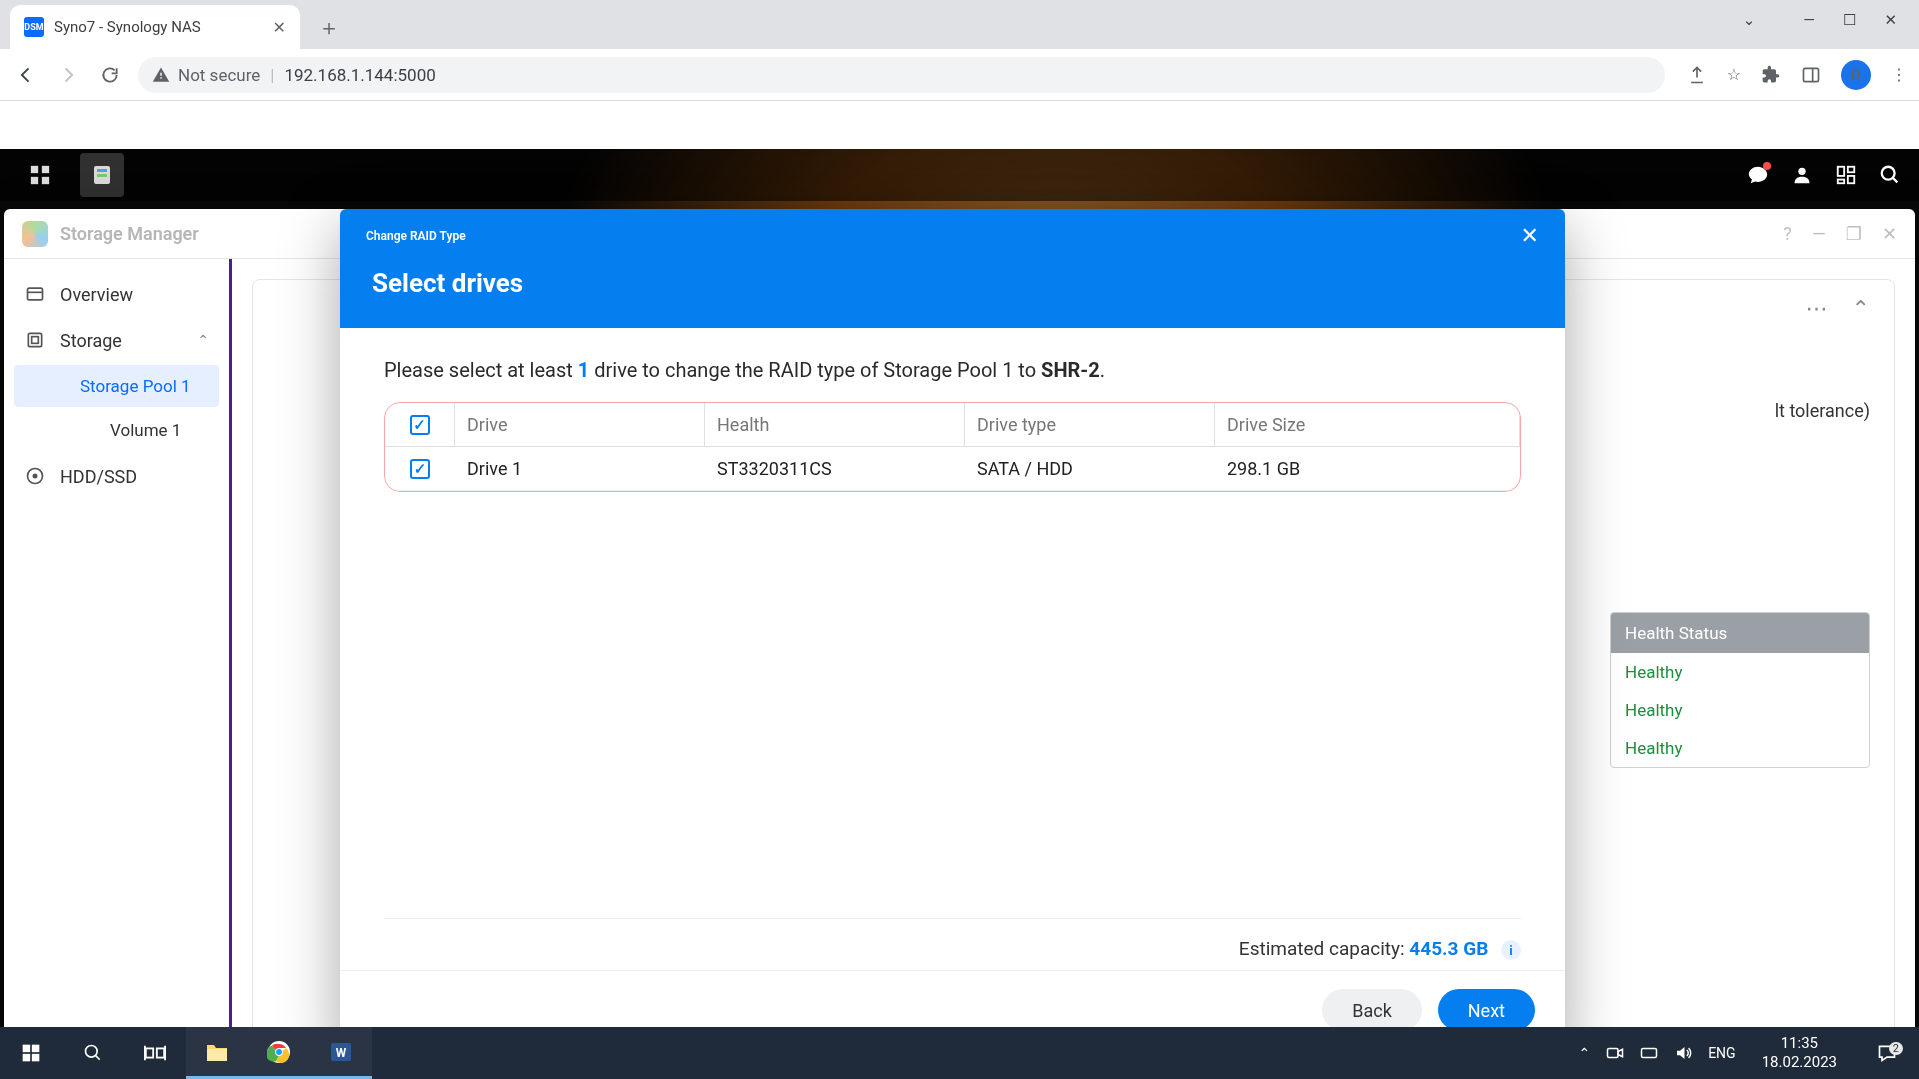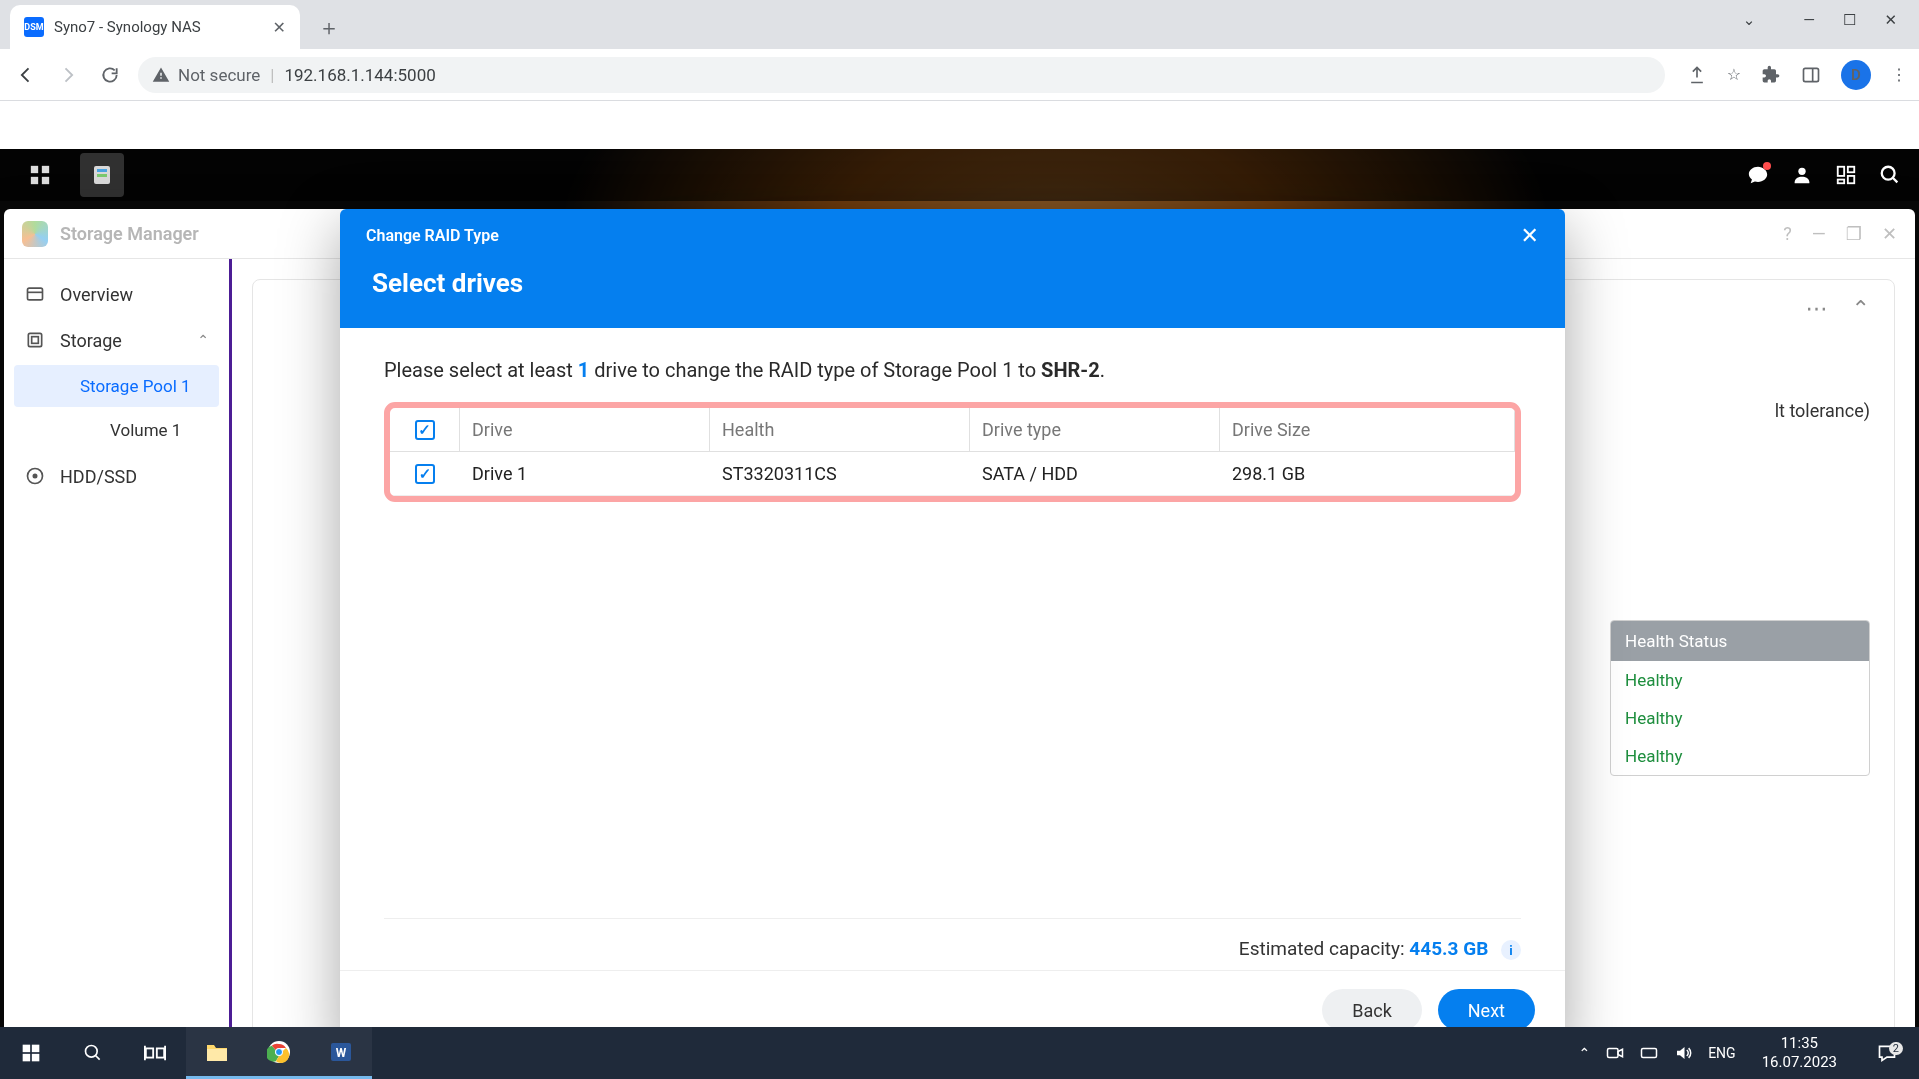--- a/index.html
+++ b/index.html
@@ -49,40 +49,40 @@
 .sm-sidebar { width: 228px; border-right:3px solid #4c1d95; padding-top: 12px; }
 .sm-nav-item { display:flex; align-items:center; gap:14px; padding: 12px 20px; font-size: 18px; color:#333; cursor:pointer; position:relative; }
 .sm-nav-item .chev { margin-left:auto; color:#888; font-size:14px; }
 .sm-nav-sub { padding-left: 66px; font-size: 17px; color:#333; height:42px; display:flex; align-items:center; cursor:pointer; border-radius:4px; margin: 2px 10px; }
 .sm-nav-sub.active { background:#e6efff; color:#0a6cff; }
 .sm-icon { width:22px; height:22px; display:inline-flex; align-items:center; justify-content:center; color:#666; }
 
 .sm-content { flex:1; position:relative; }
 .sm-card { position:absolute; top: 20px; left: 20px; right: 20px; bottom: 20px; border:1px solid #e5e5e5; border-radius:8px; padding: 24px; font-size:18px; color:#333; }
 .sm-card .more { position:absolute; right:24px; top:16px; display:flex; gap:24px; color:#888; font-size:22px; }
-.health-box { position:absolute; right:24px; top: 340px; width: 260px; border:1px solid #d0d0d0; border-radius:4px; overflow:hidden; }
+.health-box { position:absolute; right:24px; top: 332px; width: 260px; border:1px solid #d0d0d0; border-radius:4px; overflow:hidden; }
 .health-box .hh { background:#9aa0a6; color:#fff; padding:10px 14px; font-size:17px; }
 .health-box .hr { padding:9px 14px; color:#1e8e3e; font-size:17px; }
 
 
 .dim { position:absolute; inset:0; background:rgba(255,255,255,.0); z-index:3; }
 
 
 .modal { position:absolute; left: 340px; top: 60px; width: 1225px; height: 840px; background:#fff; border-radius:6px; box-shadow: 0 18px 60px rgba(0,0,0,.35); z-index: 5; display:flex; flex-direction:column; overflow:hidden; }
 .modal-header { background:#057fef; color:#fff; padding: 0; }
 .modal-header .mh-top { display:flex; align-items:center; justify-content:space-between; padding: 14px 26px 6px; }
-.modal-header .mh-title { font-size:16px; font-weight:600; }
+.modal-header .mh-title { font-size:12px; font-weight:600; }
 .modal-header .mh-close { font-size:22px; cursor:pointer; }
 .modal-header .mh-sub { font-size:26px; font-weight:700; padding: 14px 32px 30px; }
 .modal-body { flex:1; padding: 30px 44px 10px; display:flex; flex-direction:column; }
 .instruction { font-size:20px; color:#2a2a2a; margin-bottom: 20px; }
 .instruction b.count { color:#057fef; font-weight:700; }
 .instruction b.raid { font-weight:700; }
 
-.drive-table { border:6px solid #fca5a5; border-radius:11px; overflow:hidden; }
+.drive-table { border:1px solid #fca5a5; border-radius:16px; overflow:hidden; }
 .dt-row { display:grid; grid-template-columns: 70px 250px 260px 250px 1fr; align-items:center; height:44px; font-size:18px; }
 .dt-head { color:#777; border-bottom:1px solid #e0e0e0; }
 .dt-head .cell { border-right:1px solid #e0e0e0; height:100%; display:flex; align-items:center; padding-left:12px; }
 .dt-head .cell:first-child { justify-content:center; padding:0; }
 .dt-data { border-bottom:1px solid #eee; color:#222; }
 .dt-data .cell { padding-left:12px; }
 .dt-data .cell:first-child { display:flex; justify-content:center; padding:0; }
 .chk { width:20px; height:20px; border:2px solid #057fef; border-radius:3px; display:flex; align-items:center; justify-content:center; cursor:pointer; }
 .chk.checked::after { content:'✓'; color:#057fef; font-weight:900; font-size:15px; }
 
@@ -401,21 +401,21 @@
       </span>
     <span>
         <svg width="18" height="18" viewBox="0 0 24 24" fill="none" stroke="#fff" stroke-width="2">
           <path d="M4 9v6h4l6 5V4L8 9H4z" fill="#fff" stroke="none"></path>
           <path d="M17 8a5 5 0 0 1 0 8M19.5 5.5a9 9 0 0 1 0 13"></path>
         </svg>
       </span>
     <span>ENG</span>
     <div class="wt-clock">
       <div>11:35</div>
-      <div>16.07.2023</div>
+      <div>18.02.2023</div>
     </div>
     <div class="wt-notif">
       <svg width="20" height="20" viewBox="0 0 24 24" fill="none" stroke="#fff" stroke-width="2">
           <path d="M3 4h18v13H12l-6 4v-4H3V4z"></path>
         </svg>
       <span class="badge">2</span>
     </div>
   </div>
 </div>
 

